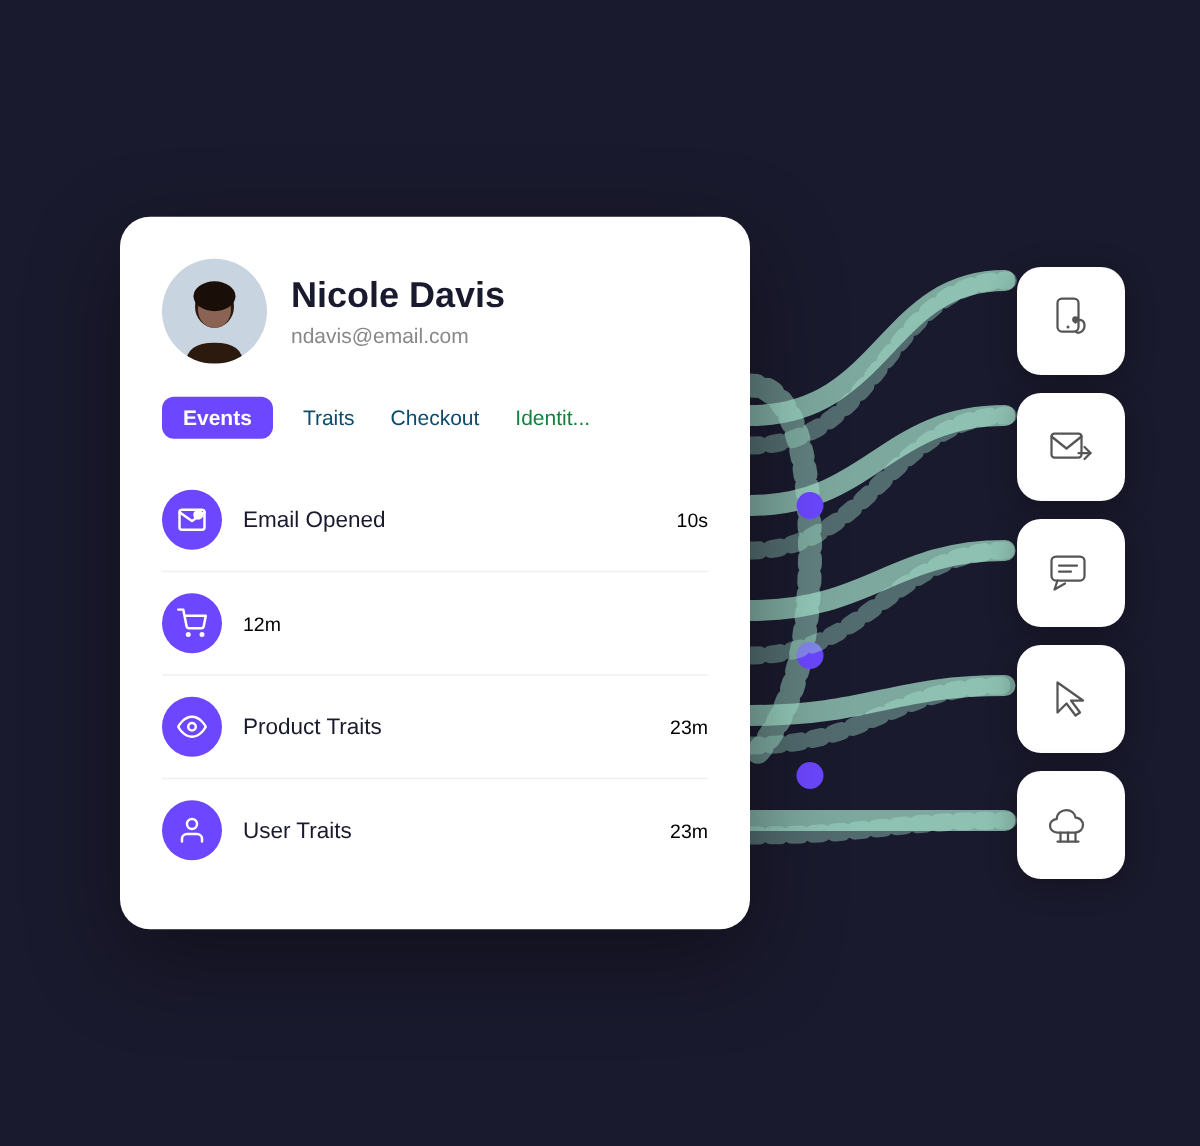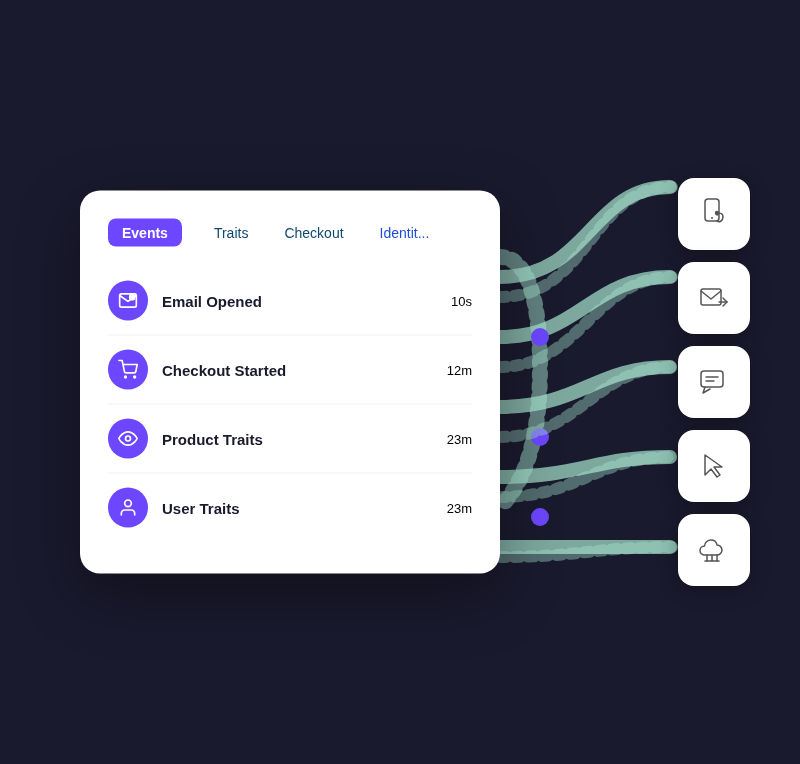--- a/index.html
+++ b/index.html
@@ -72,21 +72,21 @@
     }
 
     .user-info p {
       font-size: 14px;
       color: #888;
     }
 
     
     .tabs {
       display: flex;
-      gap: 28px;
+      gap: 16px;
       margin-bottom: 20px;
     }
 
     .tab-active {
       background: #6c47ff;
       color: white;
       border-radius: 8px;
       padding: 6px 14px;
       font-size: 14px;
       font-weight: 600;
@@ -94,21 +94,21 @@
     }
 
     .tab-inactive {
       color: #0c4a6e;
       font-size: 14px;
       cursor: pointer;
       padding: 6px 4px;
     }
 
     .tab-cut {
-      color: #1d4ed8;
+      color: #15803d;
       font-size: 14px;
       overflow: hidden;
       white-space: nowrap;
       max-width: 55px;
     }
 
     
     .event-list {
       display: flex;
       flex-direction: column;
@@ -135,21 +135,21 @@
       align-items: center;
       justify-content: center;
       flex-shrink: 0;
       color: white;
       font-size: 16px;
     }
 
     .event-name {
       flex: 1;
       font-size: 15px;
-      font-weight: 700;
+      font-weight: 400;
       color: #1a1a2e;
     }
 
     .event-time {
       font-size: 13px;
       color: #000000;
     }
 
     
     .connector-svg {
@@ -194,20 +194,38 @@
       stroke-linecap: round;
       stroke-linejoin: round;
     }
   </style>
 </head>
 <body>
 
 <div class="scene">
 
   <div class="profile-card">
+    <div class="card-header">
+      <div class="avatar">
+        <svg viewBox="0 0 58 58" xmlns="http://www.w3.org/2000/svg">
+
+          <ellipse cx="29" cy="20" rx="13" ry="14" fill="#2d1a0e"></ellipse>
+
+          <ellipse cx="29" cy="22" rx="11" ry="12" fill="#8B6355"></ellipse>
+
+          <ellipse cx="29" cy="13" rx="14" ry="10" fill="#1a0e08"></ellipse>
+
+          <path d="M10 58 Q10 44 29 44 Q48 44 48 58 Z" fill="#2d1a0e"></path>
+        </svg>
+      </div>
+      <div class="user-info">
+        <h2>Nicole Davis</h2>
+        <p>ndavis@email.com</p>
+      </div>
+    </div>
 
     <div class="tabs">
       <div class="tab-active">Events</div>
       <div class="tab-inactive">Traits</div>
       <div class="tab-inactive">Checkout</div>
       <div class="tab-inactive tab-cut">Identit...</div>
     </div>
 
     <div class="event-list">
 
@@ -224,21 +242,20 @@
       </div>
 
       <div class="event-item">
         <div class="event-icon">
           <svg viewBox="0 0 24 24" fill="none" stroke="white" stroke-width="2" stroke-linecap="round" stroke-linejoin="round" width="20" height="20">
             <circle cx="9" cy="21" r="1"></circle>
               <circle cx="20" cy="21" r="1"></circle>
             <path d="M1 1h4l2.68 13.39a2 2 0 0 0 2 1.61h9.72a2 2 0 0 0 2-1.61L23 6H6"></path>
           </svg>
         </div>
-        <span class="event-name">Checkout Started</span>
         <span class="event-time">12m</span>
       </div>
 
 
       <div class="event-item">
         <div class="event-icon">
           <svg viewBox="0 0 24 24" fill="none" stroke="white" stroke-width="2" stroke-linecap="round" stroke-linejoin="round" width="20" height="20">
             <path d="M1 12s4-8 11-8 11 8 11 8-4 8-11 8-11-8-11-8z"></path>
             <circle cx="12" cy="12" r="3"></circle>
           </svg>

